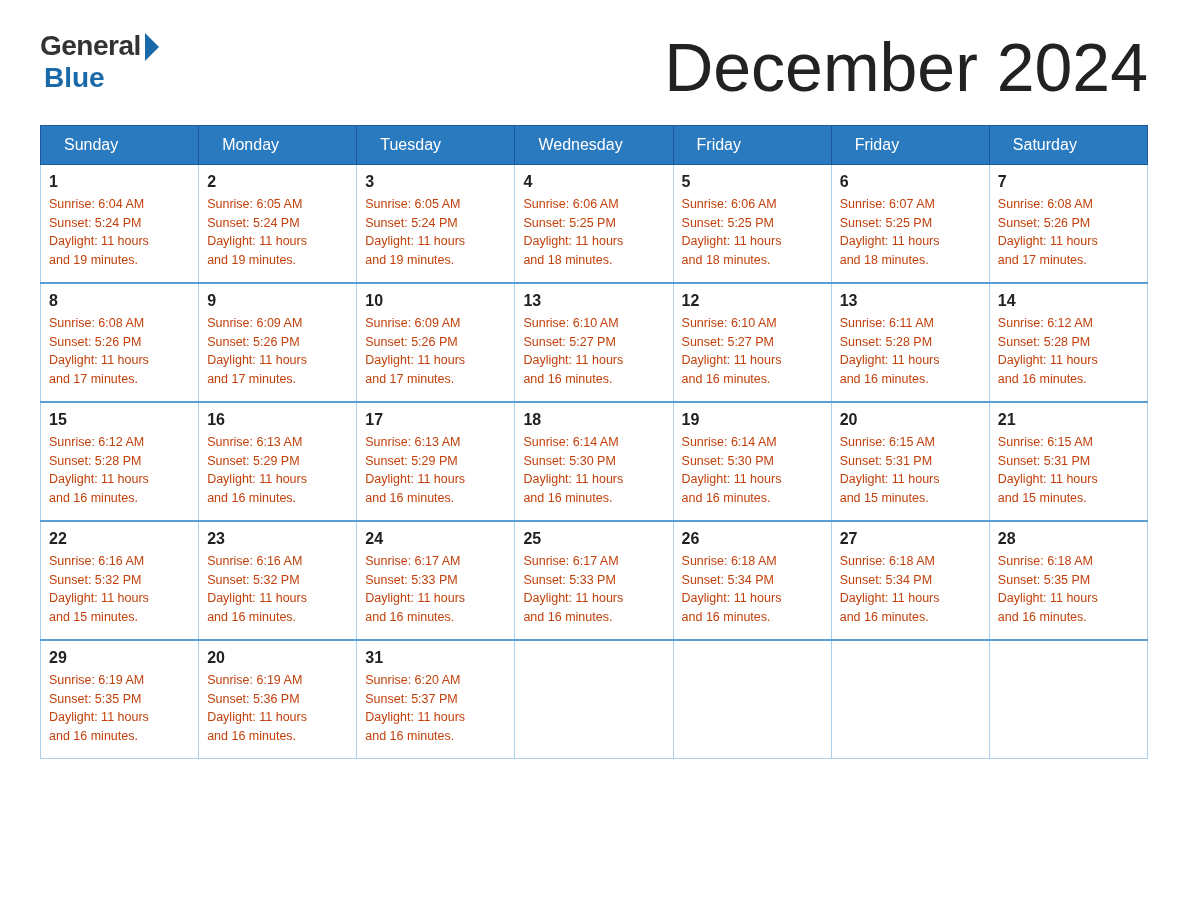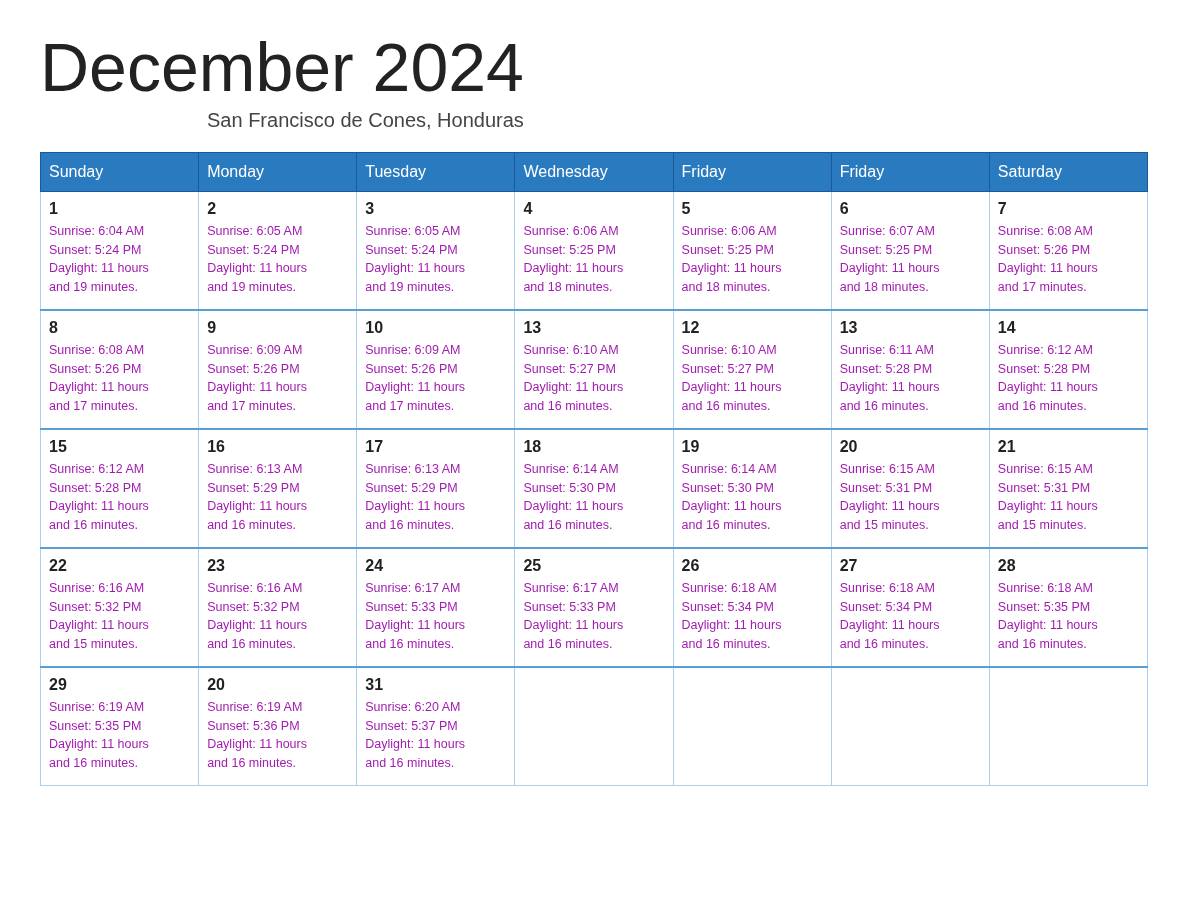--- a/index.html
+++ b/index.html
@@ -62,21 +62,21 @@
       margin-top: 4px;
     }
     .calendar {
       width: 100%;
       border-collapse: collapse;
       border: 1px solid #5a9fd4;
     }
     .calendar th {
       background-color: #2a7abf;
       color: white;
-      padding: 10px 8px;
+      padding: 10px 23px;
       font-size: 16px;
       font-weight: normal;
       text-align: left;
       border: 1px solid #1a5a9a;
     }
     .calendar td {
       vertical-align: top;
       padding: 8px 8px 12px 8px;
       border: 1px solid #aad0ee;
       width: 14.28%;
@@ -87,34 +87,40 @@
     }
     .day-num {
       font-size: 16px;
       font-weight: bold;
       color: #222;
       display: block;
       margin-bottom: 4px;
     }
     .day-info {
       font-size: 12.5px;
-      color: #a21caf;
+      color: #c2410c;
       line-height: 1.5;
     }
     .empty-cell {
       background: #fff;
     }
   </style>
 </head>
 <body>
 
 <div class="header">
+  <div class="logo">
+    <div class="logo-top">
+      <span class="logo-general">General</span>
+      <div class="logo-triangle"></div>
+    </div>
+    <span class="logo-blue">Blue</span>
+  </div>
   <div class="title-area">
     <div class="month-title">December 2024</div>
-    <div class="subtitle">San Francisco de Cones, Honduras</div>
   </div>
 </div>
 
 <table class="calendar">
   <thead>
     <tr>
       <th>Sunday</th>
       <th>Monday</th>
       <th>Tuesday</th>
       <th>Wednesday</th>

